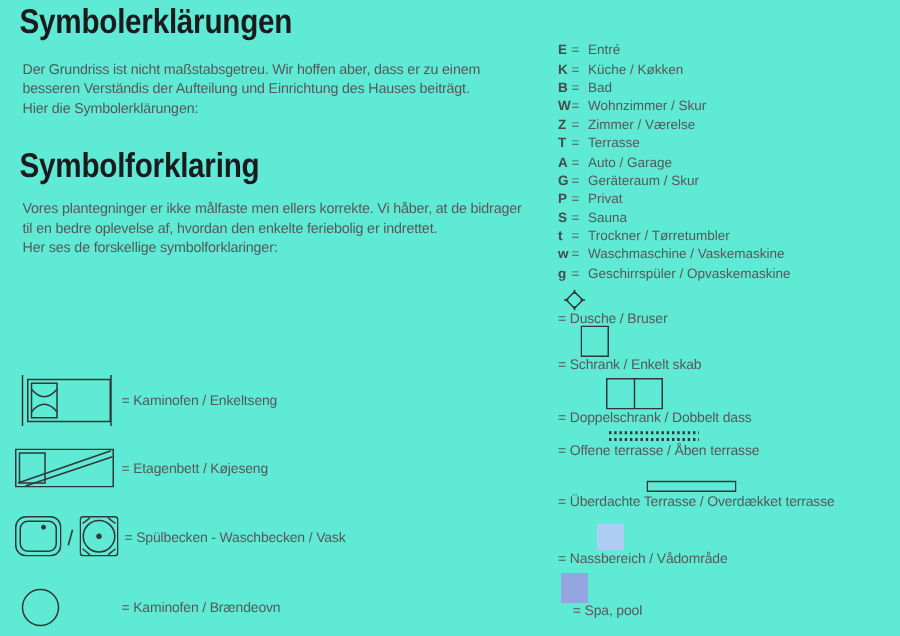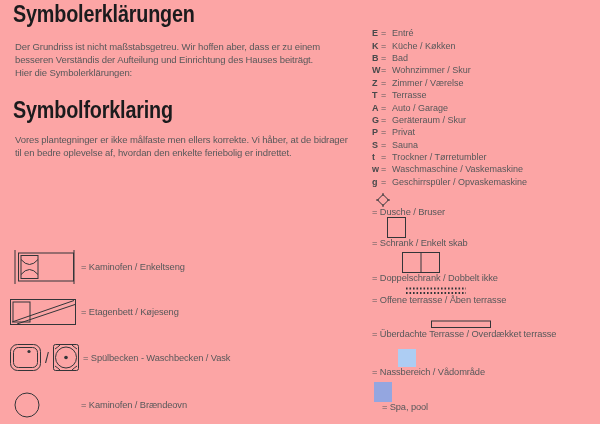--- a/index.html
+++ b/index.html
@@ -1,17 +1,17 @@
 <!DOCTYPE html>
 <html><head>
 <meta charset="utf-8">
 <style>
   html,body { margin:0; padding:0; background:#e8e8e8; }
   .page {
-    position:relative; width:600px; height:424px; background:#fca5a5;
+    position:relative; width:600px; height:424px; background:#5eead4;
     font-family:"Liberation Sans", sans-serif; color:#57585a; overflow:hidden;
     margin:0 auto;
   }
   .title {
     position:absolute; left:13px; margin:0; font-size:23px; font-weight:bold;
     color:#1b1b1d; letter-spacing:-0.2px; transform:scaleX(0.86);
     transform-origin:left top; white-space:nowrap; line-height:1;
   }
   .para {
     position:absolute; left:15px; font-size:9.5px; line-height:13px;
@@ -42,20 +42,21 @@
   <div class="para" style="top:40px">
     <div>Der Grundriss ist nicht maßstabsgetreu. Wir hoffen aber, dass er zu einem</div>
     <div>besseren Verständis der Aufteilung und Einrichtung des Hauses beiträgt.</div>
     <div>Hier die Symbolerklärungen:</div>
   </div>
 
   <h1 class="title" style="top:99px">Symbolforklaring</h1>
   <div class="para" style="top:133px">
     <div>Vores plantegninger er ikke målfaste men ellers korrekte. Vi håber, at de bidrager</div>
     <div>til en bedre oplevelse af, hvordan den enkelte feriebolig er indrettet.</div>
+    <div>Her ses de forskellige symbolforklaringer:</div>
   </div>
 
   <div class="abbrev-list">
     <div class="abbrev-row">
         <span class="abbrev-letter">E</span>
         <span class="abbrev-eq">=</span>
         <span class="abbrev-label">Entré</span>
       </div>
     <div class="abbrev-row">
         <span class="abbrev-letter">K</span>
@@ -190,21 +191,21 @@
     <span class="rlabel">= Schrank / Enkelt skab</span>
   </div>
 
   <div class="rrow" style="top:252px;height:21px">
     <span class="ricon">
       <svg width="38" height="21" viewBox="0 0 38 21">
         <rect class="stk" x="0.5" y="0.5" width="37" height="20"></rect>
         <line class="stk" x1="19" y1="0.5" x2="19" y2="20.5"></line>
       </svg>
     </span>
-    <span class="rlabel">= Doppelschrank / Dobbelt ikke</span>
+    <span class="rlabel">= Doppelschrank / Dobbelt dass</span>
   </div>
 
   <div class="rrow" style="top:287px;height:10px">
     <span class="ricon">
       <svg width="60" height="8" viewBox="0 0 60 8">
         <line x1="0" y1="1.5" x2="60" y2="1.5" stroke="#333538" stroke-width="2" stroke-dasharray="1.6 1.9"></line>
         <line x1="0" y1="6" x2="60" y2="6" stroke="#333538" stroke-width="2" stroke-dasharray="1.6 1.9"></line>
       </svg>
     </span>
     <span class="rlabel">= Offene terrasse / Åben terrasse</span>

